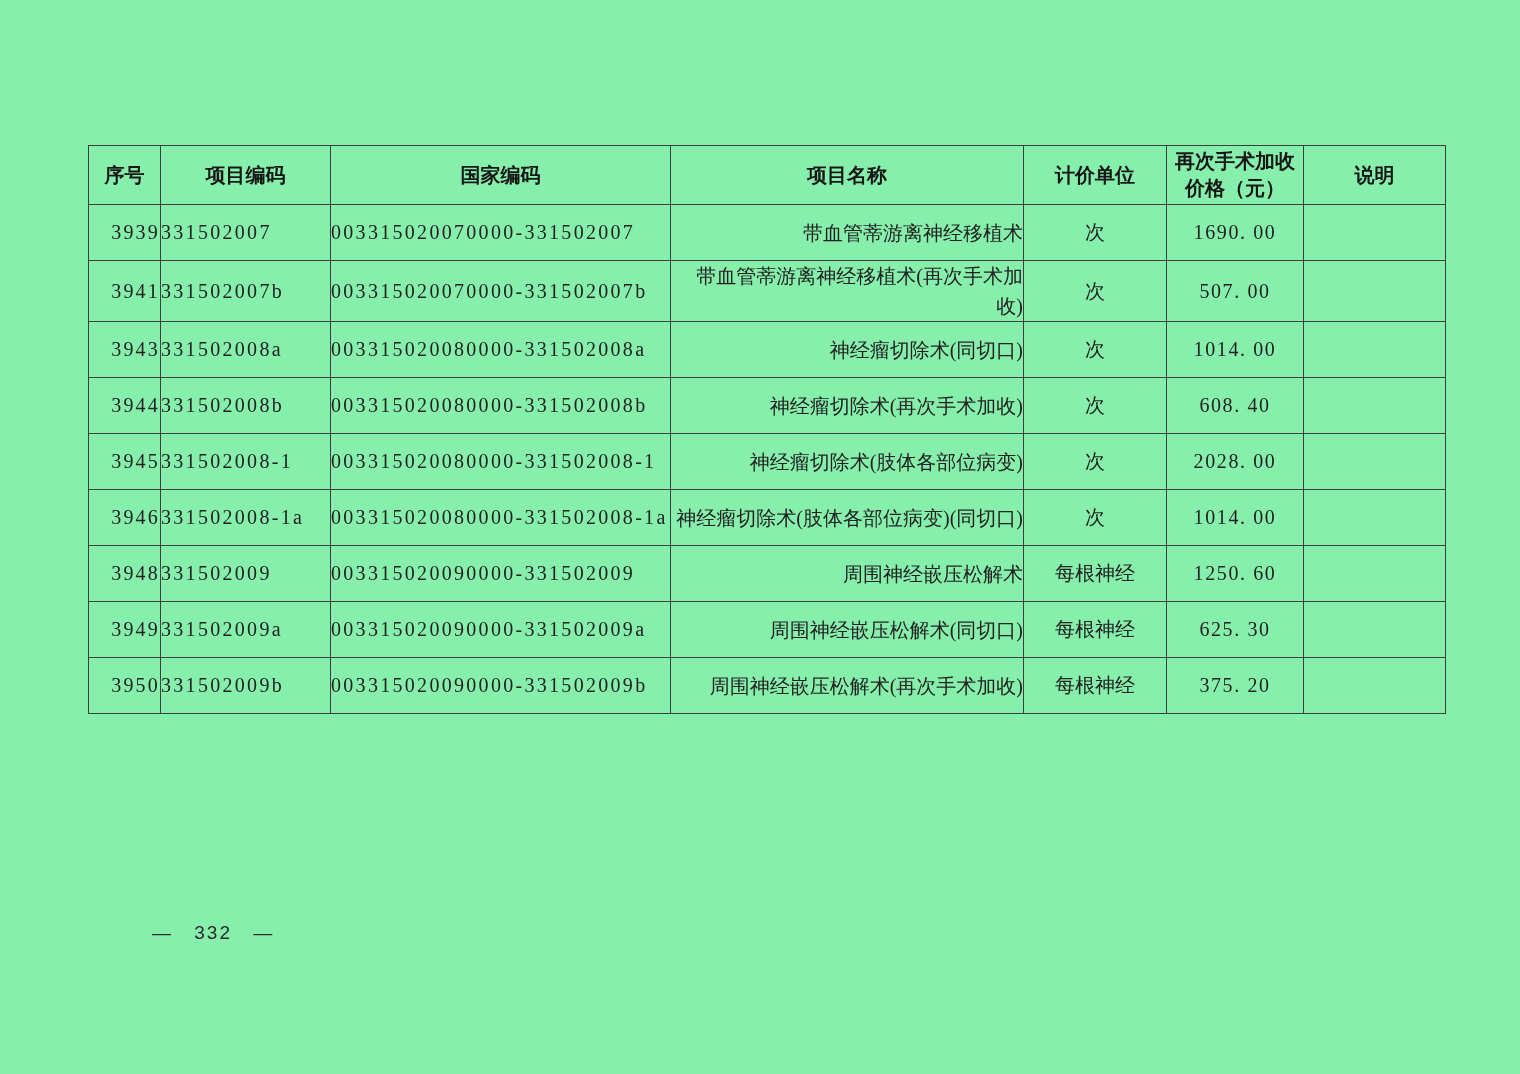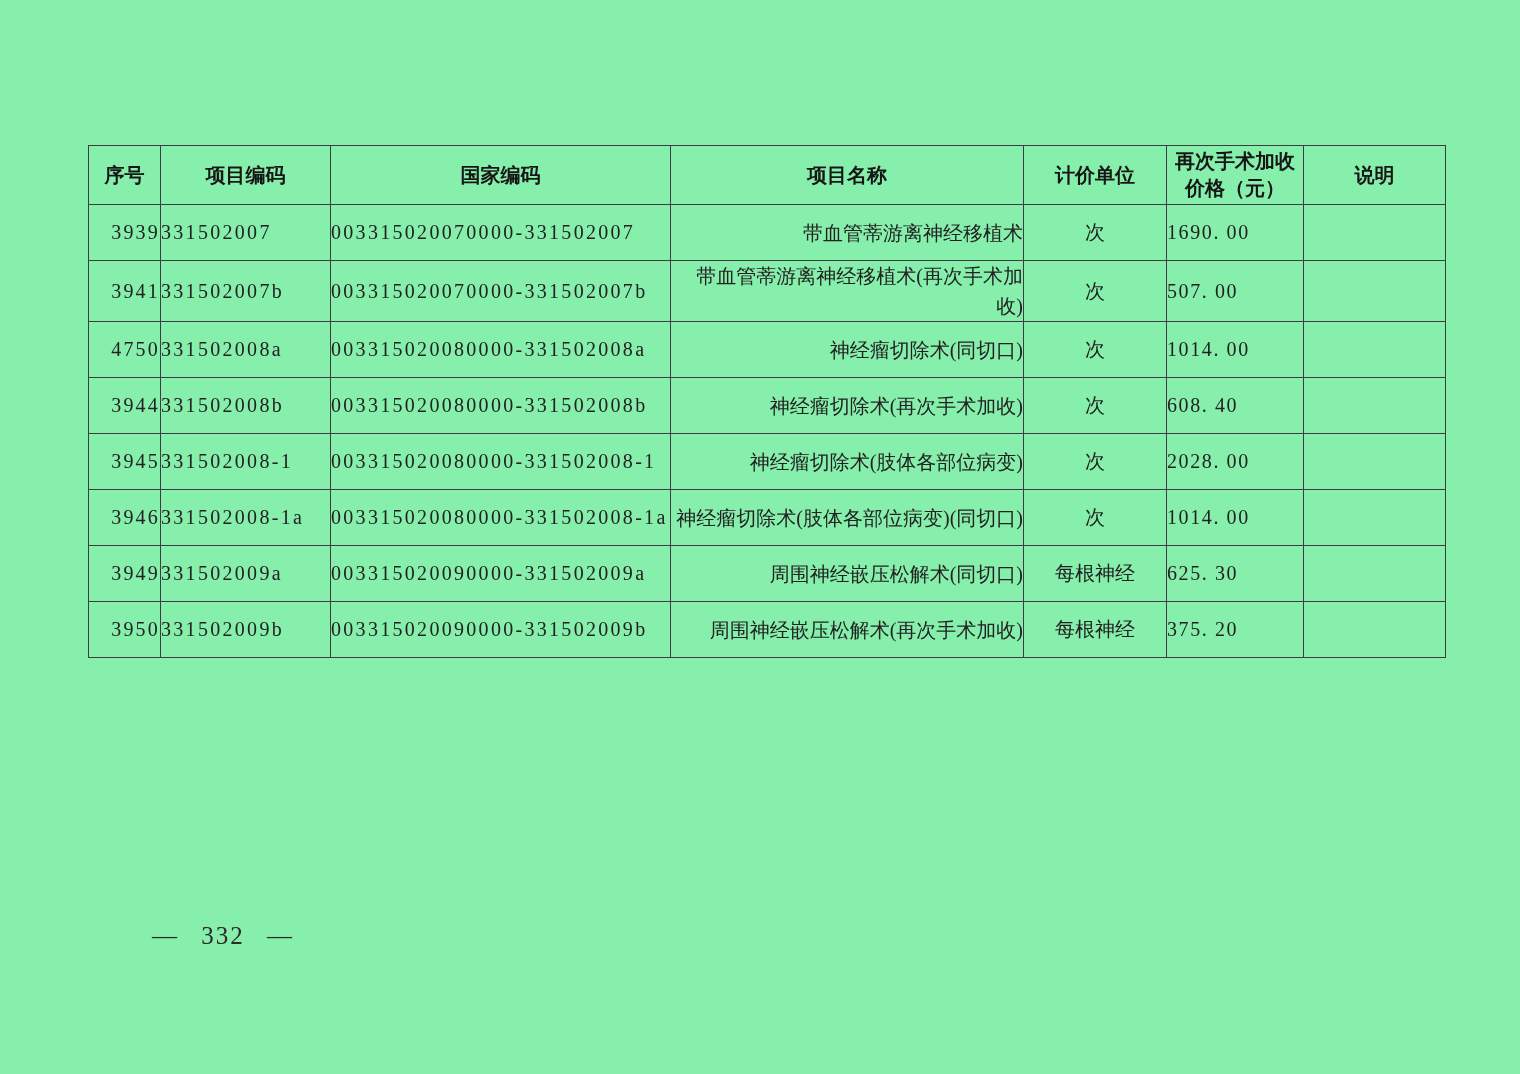--- a/index.html
+++ b/index.html
@@ -39,28 +39,28 @@
   .doc-table tbody tr { height: 56px; }
   .doc-table tbody td {
     font-family: "Liberation Serif", "DejaVu Serif", serif;
     font-size: 20px;
     color: #222222;
   }
   .c-seq   { text-align: right; letter-spacing: 2.2px; }
   .c-code  { text-align: left; padding: 0 2px 0 3px; letter-spacing: 2.3px; white-space: nowrap; }
   .c-name  { text-align: right; padding: 3px 9px 3px 3px; line-height: 1.5; }
   .c-unit  { text-align: center; }
-  .c-price { text-align: left; letter-spacing: 1.6px; }
+  .c-price { text-align: center; letter-spacing: 1.6px; }
   .c-note  { text-align: center; }
   .page-footer {
     position: absolute;
     left: 152px;
     top: 922px;
-    font-family: Liberation Serif, serif;
-    font-size: 25px;
+    font-family: Liberation Sans, sans-serif;
+    font-size: 19px;
     color: #2a2a2a;
     letter-spacing: 2px;
     word-spacing: 14px;
     white-space: nowrap;
   }
 </style>
 </head>
 <body>
 
 <div class="page">
@@ -100,21 +100,21 @@
         <tr>
     <td class="c-seq">3941</td>
     <td class="c-code">331502007b</td>
     <td class="c-code">003315020070000-331502007b</td>
     <td class="c-name">带血管蒂游离神经移植术(再次手术加收)</td>
     <td class="c-unit">次</td>
     <td class="c-price">507. 00</td>
     <td class="c-note"></td>
   </tr>
         <tr>
-    <td class="c-seq">4750</td>
+    <td class="c-seq">3943</td>
     <td class="c-code">331502008a</td>
     <td class="c-code">003315020080000-331502008a</td>
     <td class="c-name">神经瘤切除术(同切口)</td>
     <td class="c-unit">次</td>
     <td class="c-price">1014. 00</td>
     <td class="c-note"></td>
   </tr>
         <tr>
     <td class="c-seq">3944</td>
     <td class="c-code">331502008b</td>
@@ -136,20 +136,29 @@
         <tr>
     <td class="c-seq">3946</td>
     <td class="c-code">331502008-1a</td>
     <td class="c-code">003315020080000-331502008-1a</td>
     <td class="c-name">神经瘤切除术(肢体各部位病变)(同切口)</td>
     <td class="c-unit">次</td>
     <td class="c-price">1014. 00</td>
     <td class="c-note"></td>
   </tr>
         <tr>
+    <td class="c-seq">3948</td>
+    <td class="c-code">331502009</td>
+    <td class="c-code">003315020090000-331502009</td>
+    <td class="c-name">周围神经嵌压松解术</td>
+    <td class="c-unit">每根神经</td>
+    <td class="c-price">1250. 60</td>
+    <td class="c-note"></td>
+  </tr>
+        <tr>
     <td class="c-seq">3949</td>
     <td class="c-code">331502009a</td>
     <td class="c-code">003315020090000-331502009a</td>
     <td class="c-name">周围神经嵌压松解术(同切口)</td>
     <td class="c-unit">每根神经</td>
     <td class="c-price">625. 30</td>
     <td class="c-note"></td>
   </tr>
         <tr>
     <td class="c-seq">3950</td>

